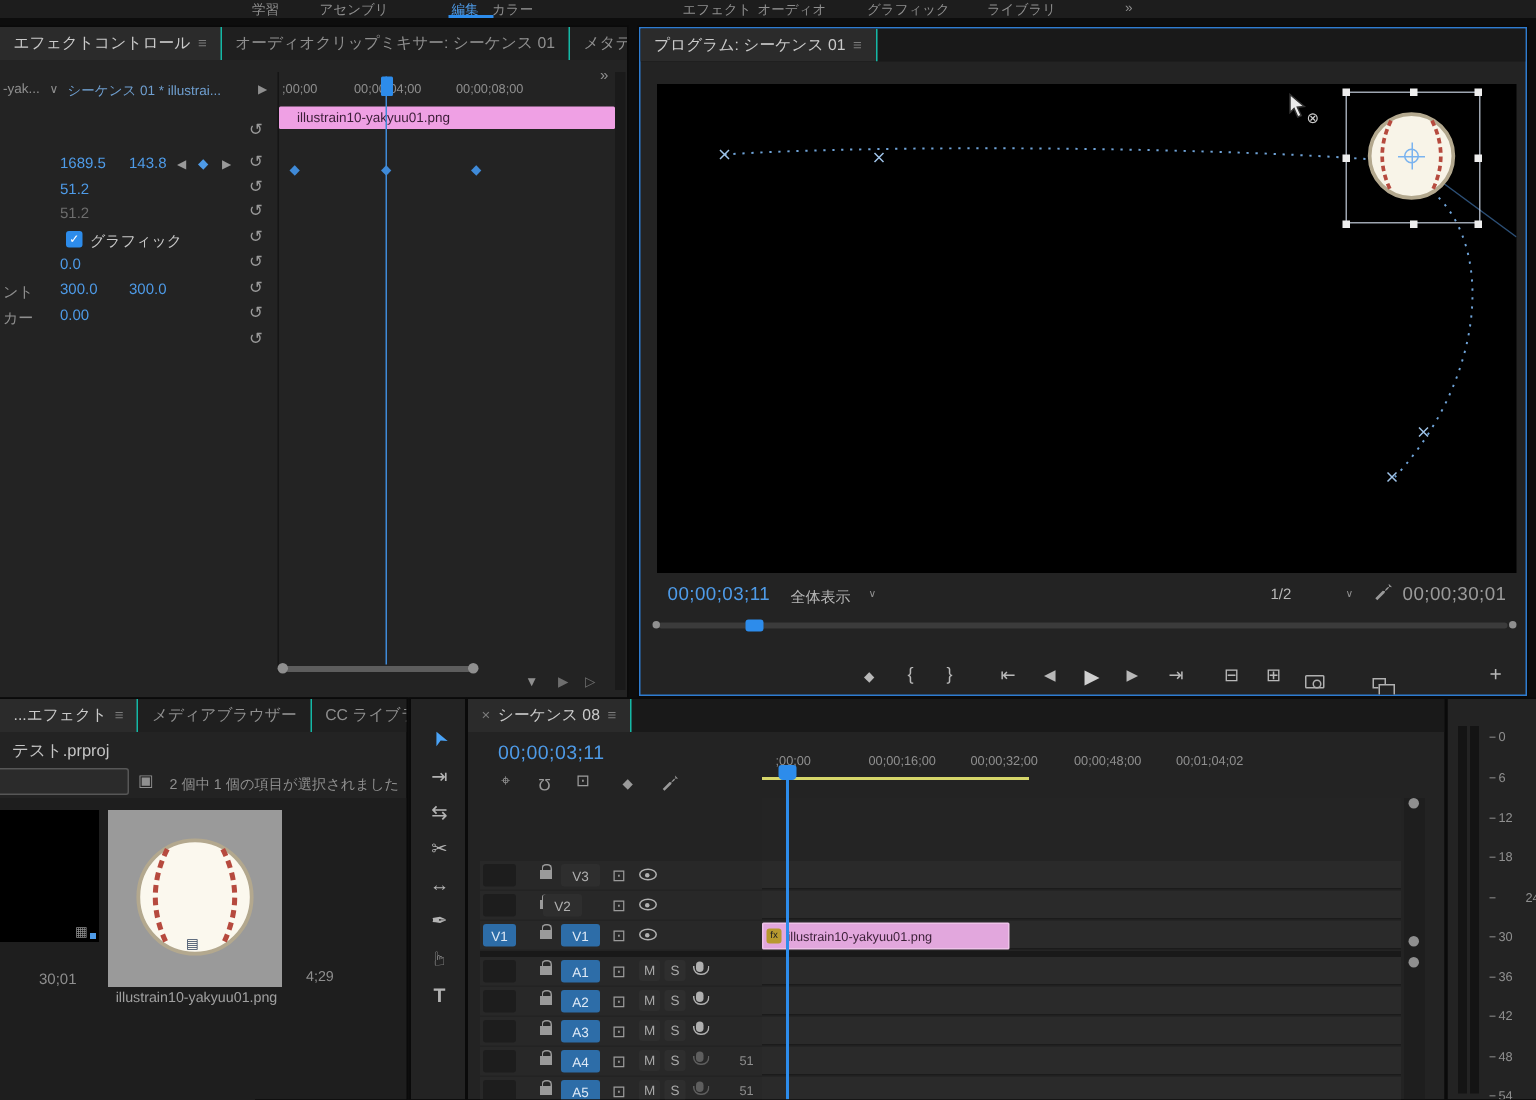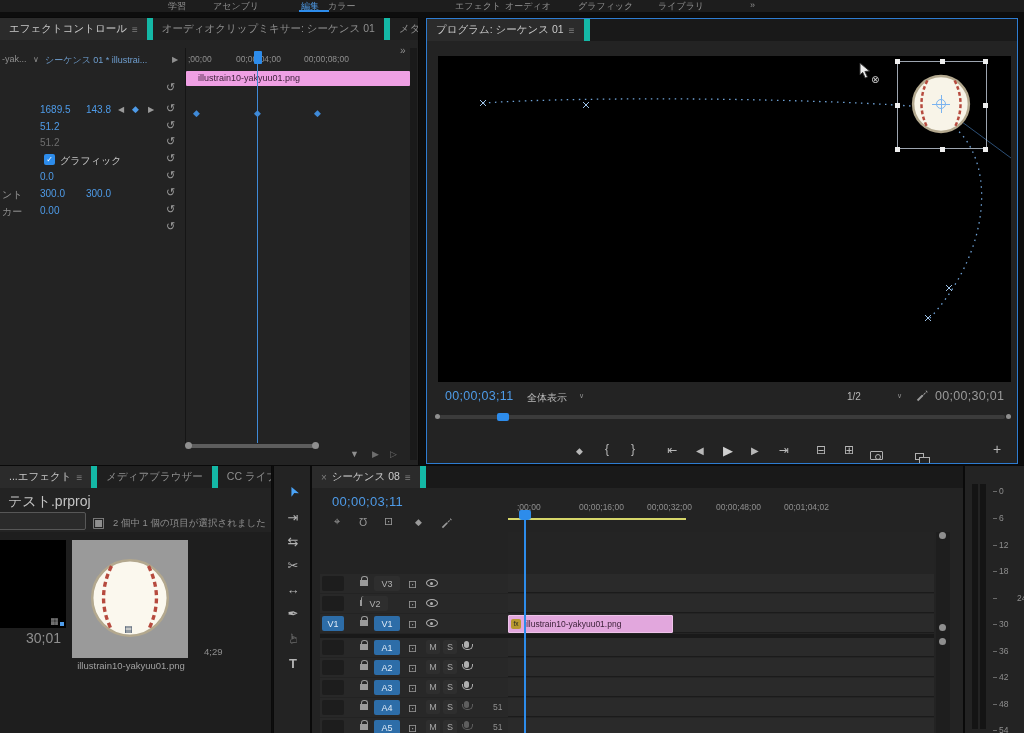--- a/index.html
+++ b/index.html
@@ -2,24 +2,24 @@
 <html><head>
 <meta charset="utf-8">
 <style>
 *{box-sizing:border-box;margin:0;padding:0}
 html,body{width:1024px;height:733px}
 body{position:relative;background:#0d0d0d;overflow:hidden;
   font-family:"Liberation Sans","DejaVu Sans",sans-serif;color:#bdbdbd}
 .a{position:absolute}
 .panel{position:absolute;background:#232323;outline:1px solid #0a0a0a;overflow:hidden}
 .tabbar{position:absolute;left:0;top:0;right:0;height:22px;background:#191919;display:flex;align-items:stretch;overflow:hidden}
-.tab{display:flex;align-items:center;gap:5px;padding:0 9px;font-size:10.5px;color:#8f8f8f;background:#1f1f1f;border-right:6px solid #14b8a6;white-space:nowrap}
+.tab{display:flex;align-items:center;gap:5px;padding:0 9px;font-size:10.5px;color:#8f8f8f;background:#1f1f1f;border-right:1px solid #14b8a6;white-space:nowrap}
 .tab.on{background:#2b2b2b;color:#cacaca}
 .mi{font-size:10px;color:#7c7c7c}
-.t8{font-size:8.5px}.t9{font-size:9px}.t10{font-size:10px}.t11{font-size:14px}
+.t8{font-size:8.5px}.t9{font-size:9px}.t10{font-size:10px}.t11{font-size:11px}
 .g{color:#8f8f8f}.w{color:#c8c8c8}.v{color:#4e9be8}.dim{color:#6e6e6e}
 .tc{font-size:12.5px;color:#4e9be8;letter-spacing:.3px}
 .ic{color:#9a9a9a;font-size:11px;line-height:1;display:inline-block}
 .knob{width:7px;height:7px;border-radius:50%;background:#8f8f8f}
 .hnd{position:absolute;width:5px;height:5px;background:#eee}
 .lock{display:block;width:8px;height:6px;background:#9a9a9a;margin-top:4px;position:absolute}
 .lock::before{content:"";position:absolute;left:1px;top:-4px;width:5px;height:4px;border:1.2px solid #9a9a9a;border-bottom:none;border-radius:3px 3px 0 0}
 .eye{display:block;width:12px;height:8px;border:1px solid #b0b0b0;border-radius:50%;position:absolute}
 .eye::after{content:"";position:absolute;left:3.2px;top:1.6px;width:3.2px;height:3.2px;background:#b0b0b0;border-radius:50%}
 .mic{display:block;width:5px;height:7px;background:#b0b0b0;border-radius:2.5px;position:absolute}
@@ -234,21 +234,21 @@
   <input class="a" style="left: -20px; top: 46px; width: 106px; height: 18px; background: rgb(43, 43, 43); border: 1px solid rgb(87, 87, 87); border-radius: 2px; color: rgb(204, 204, 204);">
   <span class="a t11 g" style="left:92px;top:48px">▣</span>
   <span class="a g nowrap" style="left:113px;top:51px;font-size:9.5px">2 個中 1 個の項目が選択されました</span>
 
   <div class="a" style="left:0;top:66px;width:271px;height:201px;background:#1e1e1e">
 
     <div class="a" style="left:0;top:8px;width:66px;height:88px;background:#000">
       <span class="a t9 g" style="left:50px;top:76px">▦</span>
       <span class="a" style="left:60px;top:82px;width:4px;height:4px;background:#4e9be8"></span>
     </div>
-    <span class="a g" style="left:26px;top:98px;font-size:14px">30;01</span>
+    <span class="a g" style="left:26px;top:116px;font-size:10px">30;01</span>
 
     <div class="a" style="left:72px;top:8px;width:116px;height:118px;background:#9a9a9a">
       <svg class="a" style="left:16px;top:16px" width="84" height="84" viewBox="0 0 100 100">
         <circle cx="50" cy="50" r="45" fill="#fbf8ee" stroke="#b3a88e" stroke-width="3"></circle>
         <path d="M28 12 Q9 50 28 88" fill="none" stroke="#b64a3e" stroke-width="4" stroke-dasharray="6 4"></path>
         <path d="M72 12 Q91 50 72 88" fill="none" stroke="#b64a3e" stroke-width="4" stroke-dasharray="6 4"></path>
       </svg>
       <span class="a t9" style="left:52px;top:84px;color:#31425c">▤</span>
     </div>
     <span class="a g" style="left:204px;top:114px;font-size:9.5px">4;29</span>

